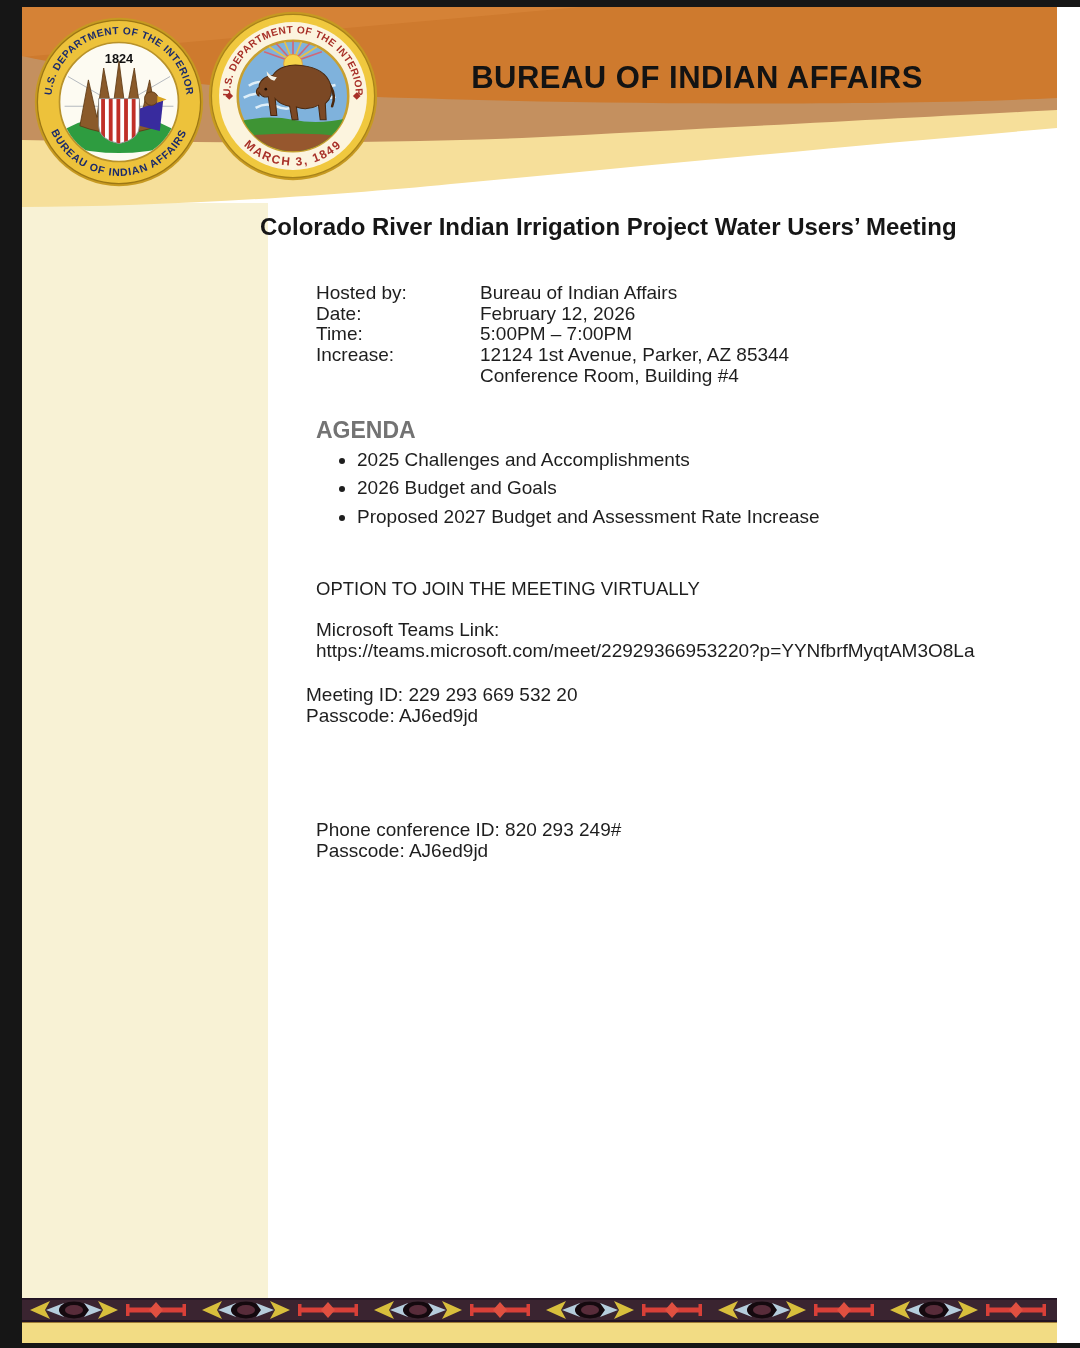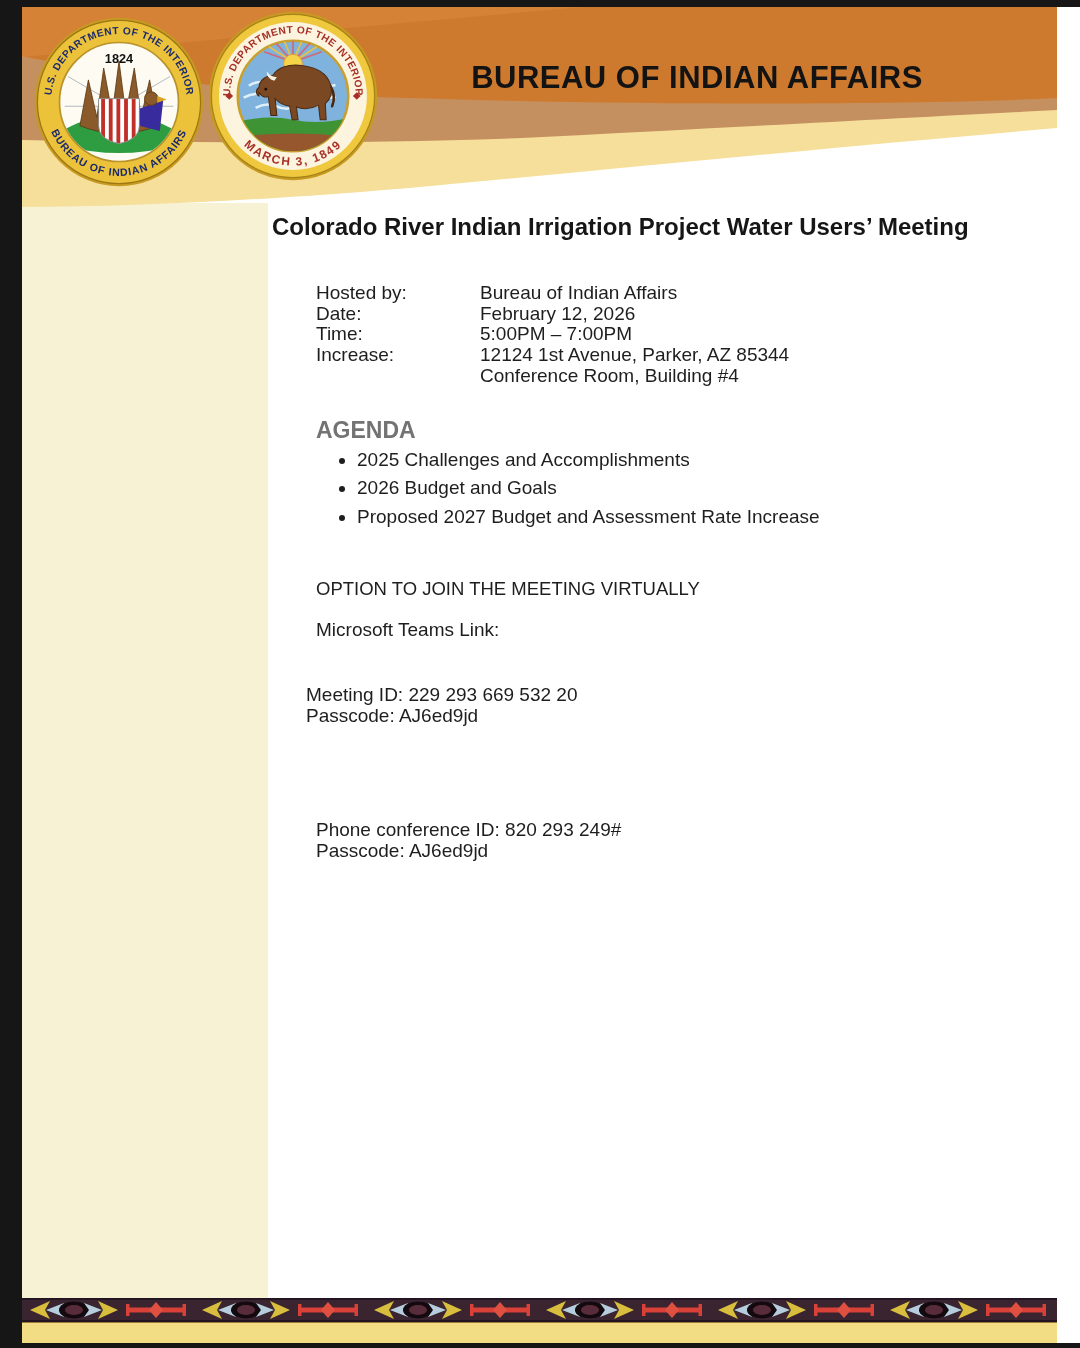--- a/index.html
+++ b/index.html
@@ -25,21 +25,21 @@
   .seal{position:absolute;z-index:3;}
   .seal-bia{left:12px;top:10px;width:170px;height:170px;}
   .seal-doi{left:186px;top:4px;width:170px;height:170px;}
   .hdr-title{
     position:absolute;z-index:3;left:380px;top:53px;width:590px;
     text-align:center;font-size:31px;font-weight:bold;letter-spacing:.5px;
     color:#131313;white-space:nowrap;
   }
   .txt{position:absolute;z-index:4;color:#1e1e1e;font-size:19px;line-height:21px;}
   .doc-title{
-    left:250px;top:207px;width:786px;
+    left:238px;top:207px;width:786px;
     font-size:24px;font-weight:bold;line-height:26px;white-space:nowrap;color:#161616;
   }
   .details{left:294px;top:276px;line-height:20.7px;}
   .drow{display:flex;gap:40px;}
   .dlabel{width:124px;flex:0 0 124px;}
   .agenda-h{left:294px;top:413px;font-size:23px;font-weight:bold;color:#737373;}
   .agenda-list{left:294px;top:443px;margin:0;padding-left:41px;line-height:20.7px;}
   .agenda-list li{margin-bottom:7.6px;}
   .option{left:294px;top:571px;font-size:18.5px;}
   .teams{left:294px;top:612px;width:710px;}
@@ -198,20 +198,21 @@
   <ul class="txt agenda-list">
     <li>2025 Challenges and Accomplishments</li>
     <li>2026 Budget and Goals</li>
     <li>Proposed 2027 Budget and Assessment Rate Increase</li>
   </ul>
 
   <div class="txt option">OPTION TO JOIN THE MEETING VIRTUALLY</div>
 
   <div class="txt teams">
     <div>Microsoft Teams Link:</div>
+    <div class="url">https://teams.microsoft.com/meet/22929366953220?p=YYNfbrfMyqtAM3O8La</div>
   </div>
 
   <div class="txt meet">
     <div>Meeting ID: 229 293 669 532 20</div>
     <div>Passcode: AJ6ed9jd</div>
   </div>
 
 
   <div class="txt phone">
     <div>Phone conference ID: 820 293 249#</div>

